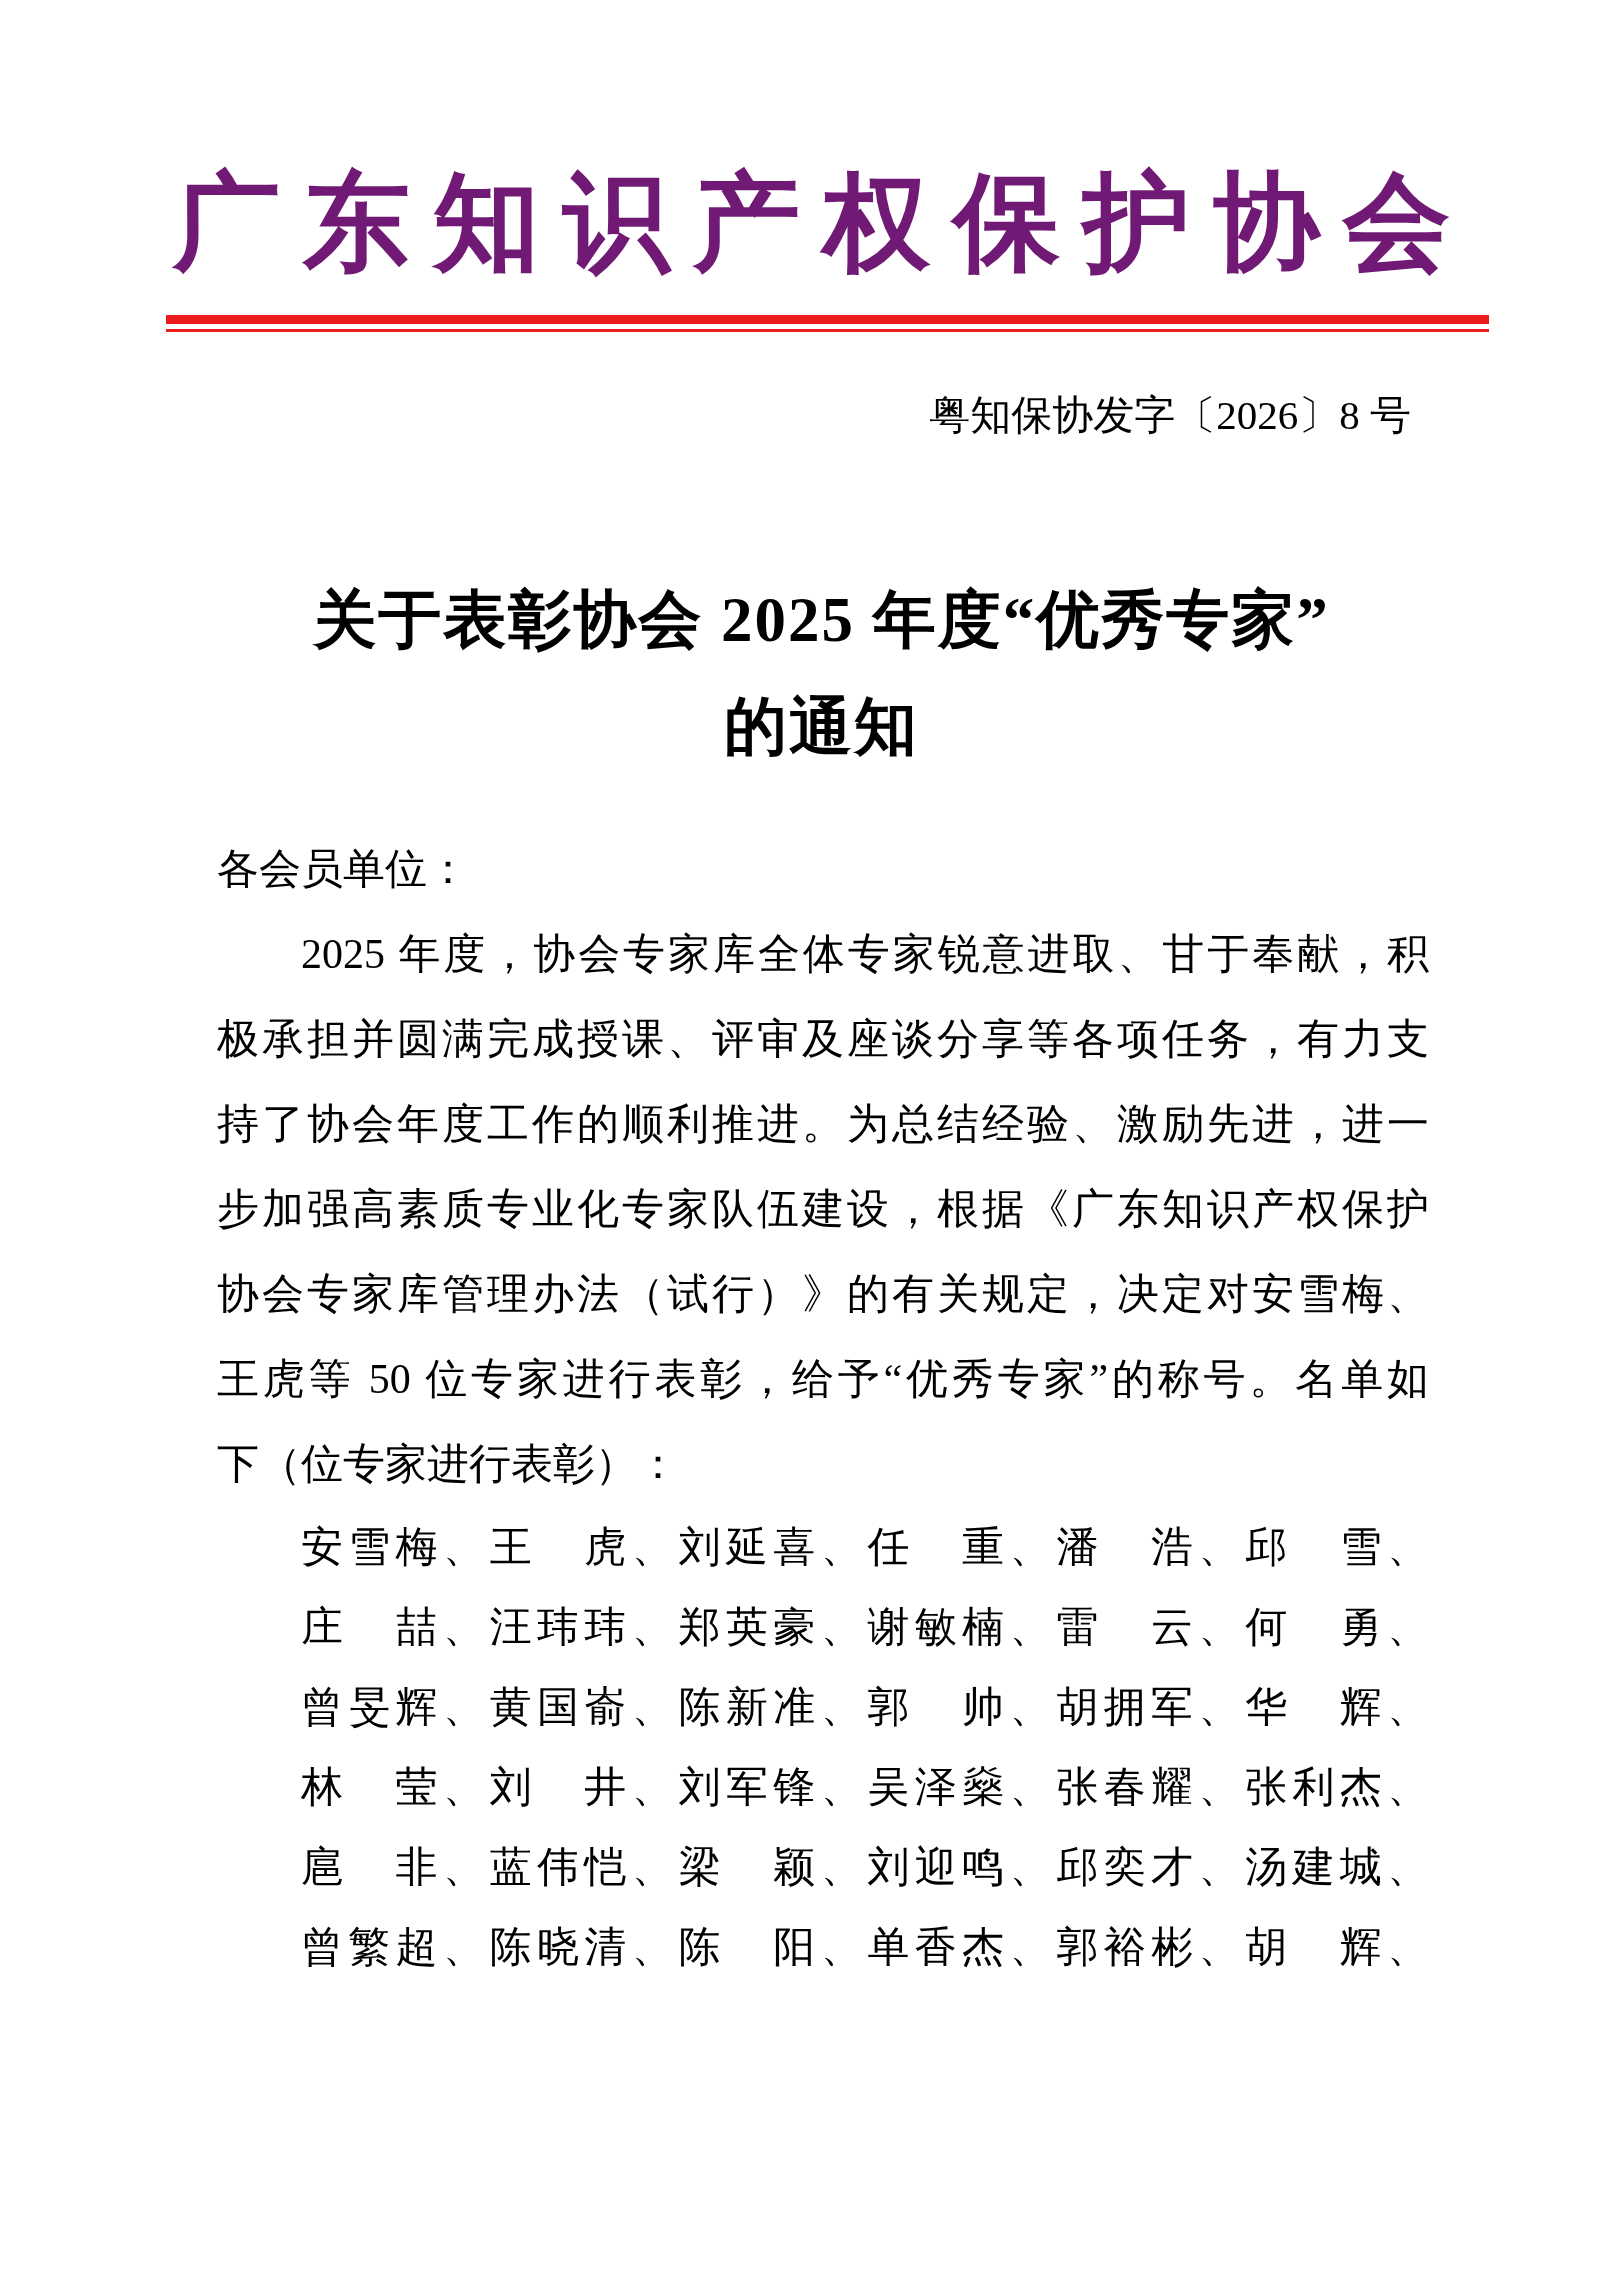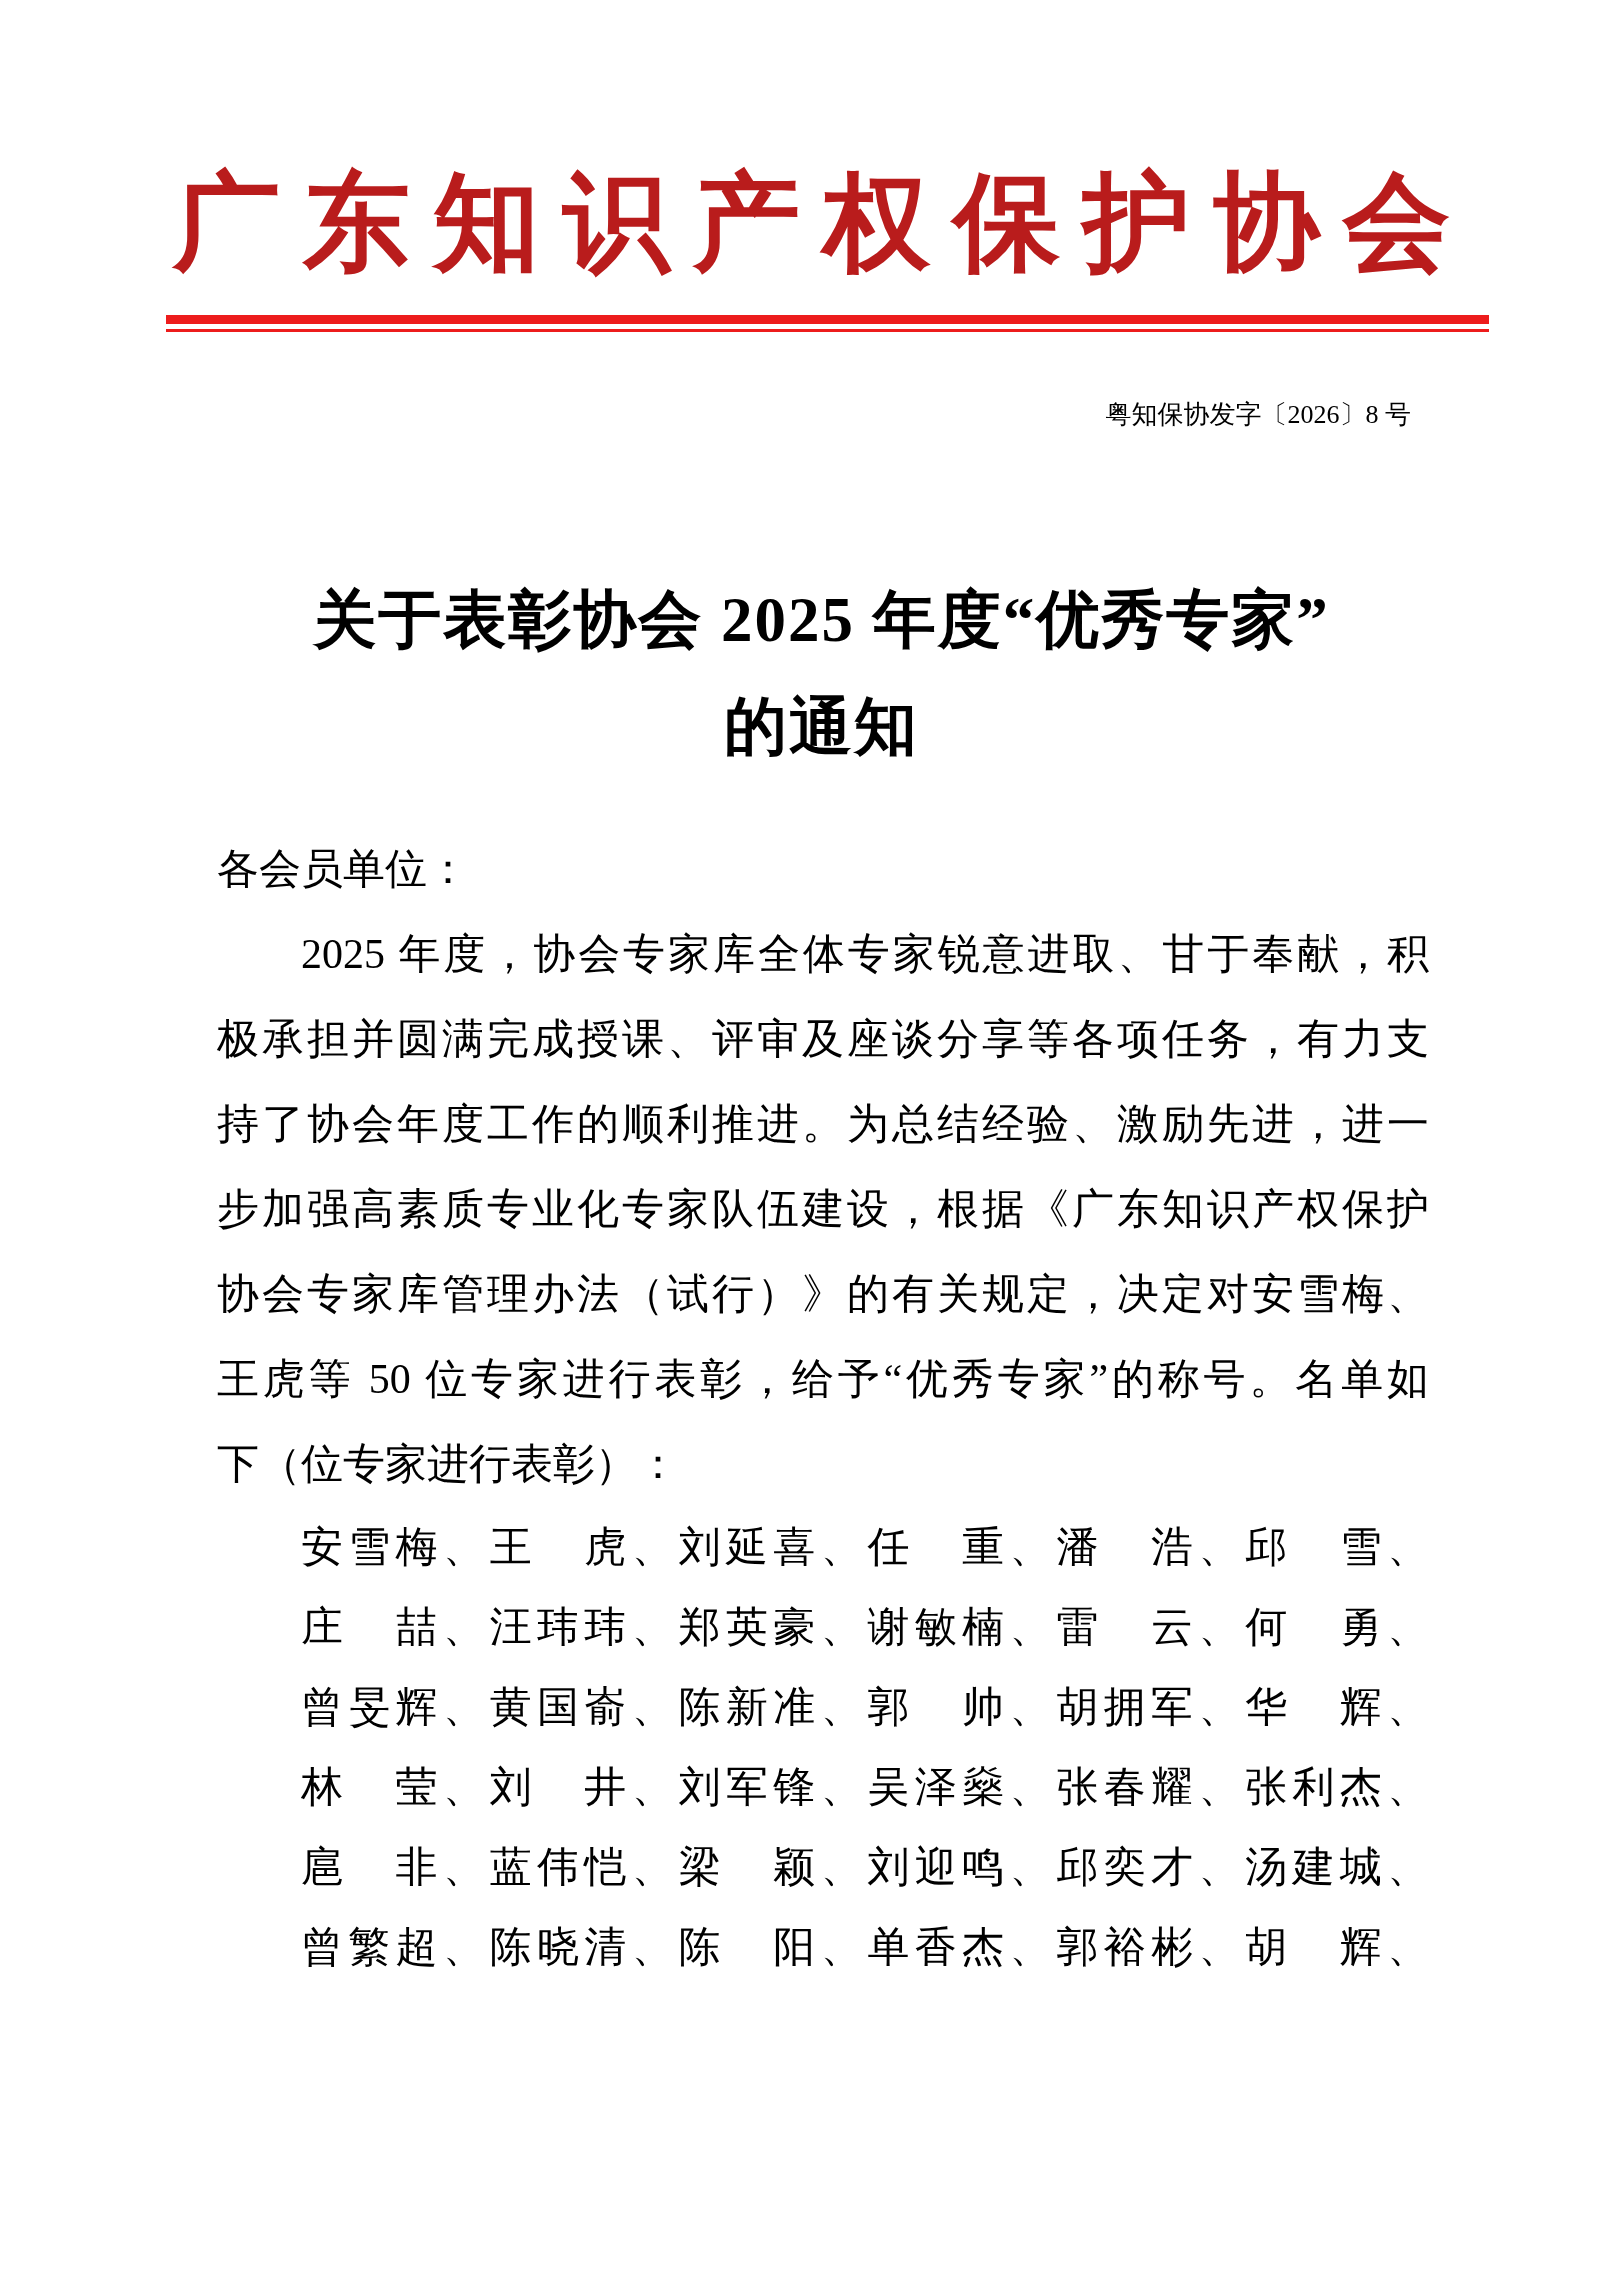--- a/index.html
+++ b/index.html
@@ -15,32 +15,32 @@
   }
   
   .org-name {
     position: absolute;
     top: 165px; left: 0; right: 0;
     text-align: center;
     font-size: 107px;
     font-weight: bold;
     letter-spacing: 23px;
     text-indent: 23px;
-    color: #b91c1c;
+    color: #701a75;
     line-height: 1.1;
     white-space: nowrap;
   }
   .rule { position: absolute; left: 166px; width: 1323px; background: #ed1c1c; }
   .rule.thick { top: 315px; height: 8.5px; }
   .rule.thin  { top: 329px; height: 3.3px; }
   
   .doc-number {
     position: absolute;
     top: 389px; right: 212px;
-    font-size: 26px;
+    font-size: 41px;
     line-height: 52px;
     white-space: nowrap;
   }
   
   .title {
     position: absolute;
     top: 567px; left: 0; right: 0;
     text-align: center;
     font-size: 63px;
     font-weight: bold;

